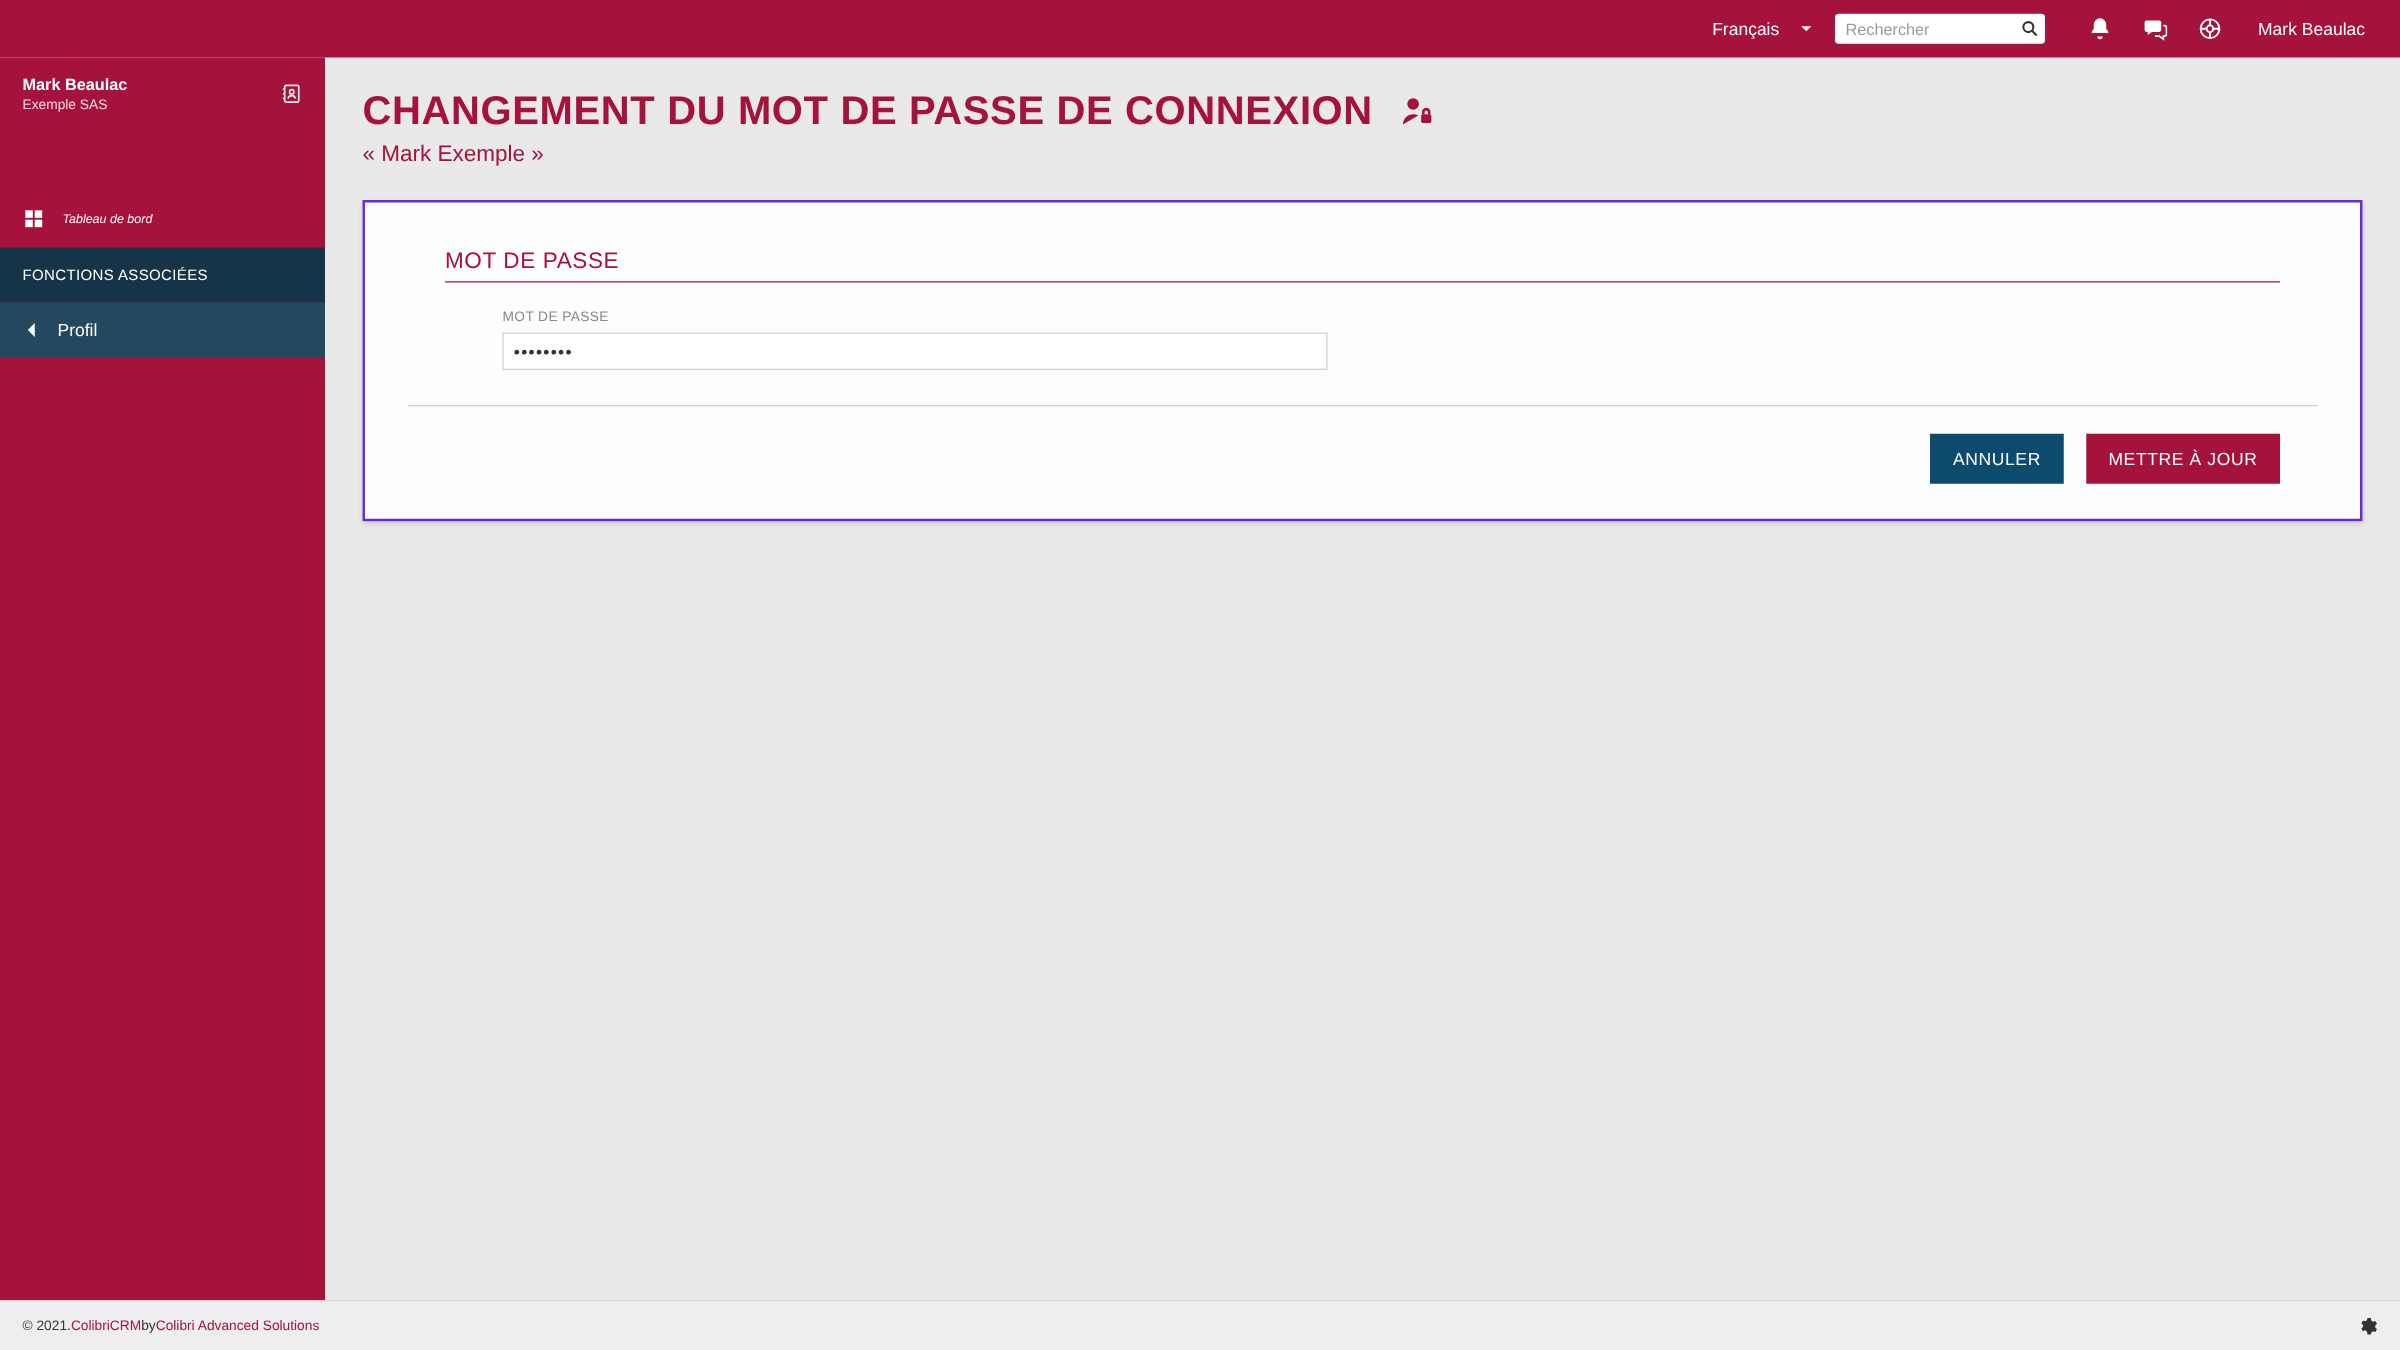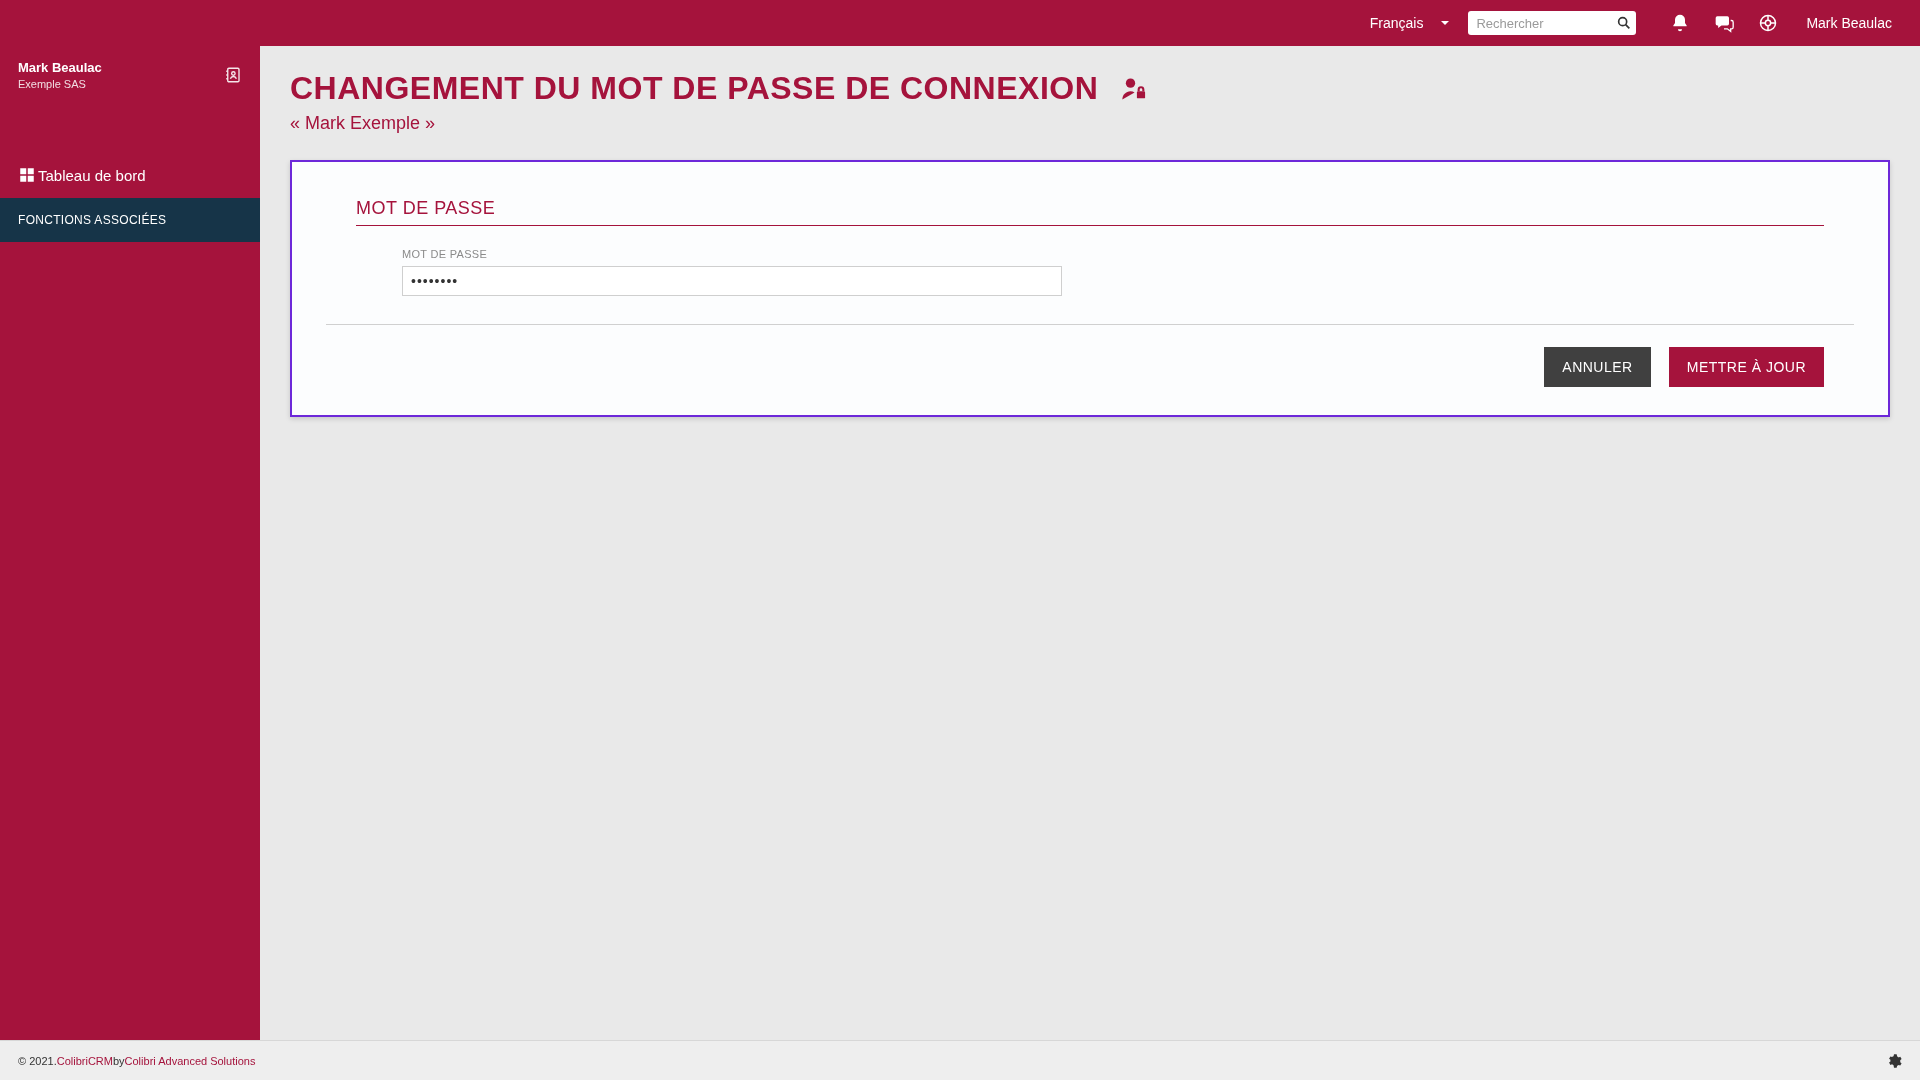--- a/index.html
+++ b/index.html
@@ -139,25 +139,26 @@
   cursor: pointer;
 }
 
 .sb-gap {
   height: 48px;
 }
 
 .sb-item {
   display: flex;
   align-items: center;
-  gap: 2px;
+  gap: 14px;
   padding: 0 18px;
   height: 46px;
-  font-size: 15px;
-  cursor: pointer;
+  font-size: 10px;
+  cursor: pointer;
+  font-style: italic;
 }
 .sb-item .sb-icon {
   width: 18px; height: 18px;
 }
 
 .sb-section-header {
   background: #163448;
   color: #fff;
   font-size: 12px;
   padding: 0 18px;
@@ -264,21 +265,21 @@
 }
 .btn {
   border: none;
   height: 40px;
   padding: 0 18px;
   font-size: 14px;
   letter-spacing: 0.5px;
   color: #fff;
   cursor: pointer;
 }
-.btn-cancel { background: #404040; }
+.btn-cancel { background: #0c4a6e; }
 .btn-primary { background: #a5133c; }
 
 
 .footer {
   position: absolute;
   left: 0; right: 0; bottom: 0;
   height: 40px;
   background: #eeeeee;
   border-top: 1px solid #d7d7d7;
   display: flex;
@@ -364,20 +365,26 @@
       <rect x="3" y="13" width="8" height="8"></rect>
         <rect x="13" y="13" width="8" height="8"></rect>
     </svg>
     <span>Tableau de bord</span>
   </div>
 
   <div class="sb-section-header">
     <span>FONCTIONS ASSOCIÉES</span>
   </div>
 
+  <div class="sb-sub-item">
+    <svg class="sb-icon" viewBox="0 0 10 10" fill="currentColor">
+        <path d="M7 1L3 5l4 4z"></path>
+      </svg>
+    <span>Profil</span>
+  </div>
 </div>
 
 <div class="main">
   <div class="page-header">
     <h1 class="page-title">CHANGEMENT DU MOT DE PASSE DE CONNEXION</h1>
     <svg class="title-icon" viewBox="0 0 24 24" fill="currentColor">
       <circle cx="9" cy="7" r="4"></circle>
       <path d="M2 21c0-3.9 3.1-7 7-7 1.3 0 2.5.3 3.5.9"></path>
       <rect x="14.5" y="14" width="7" height="6" rx="1"></rect>
       <path d="M16 14v-1.5a2 2 0 114 0V14" fill="none" stroke="currentColor" stroke-width="1.8"></path>

